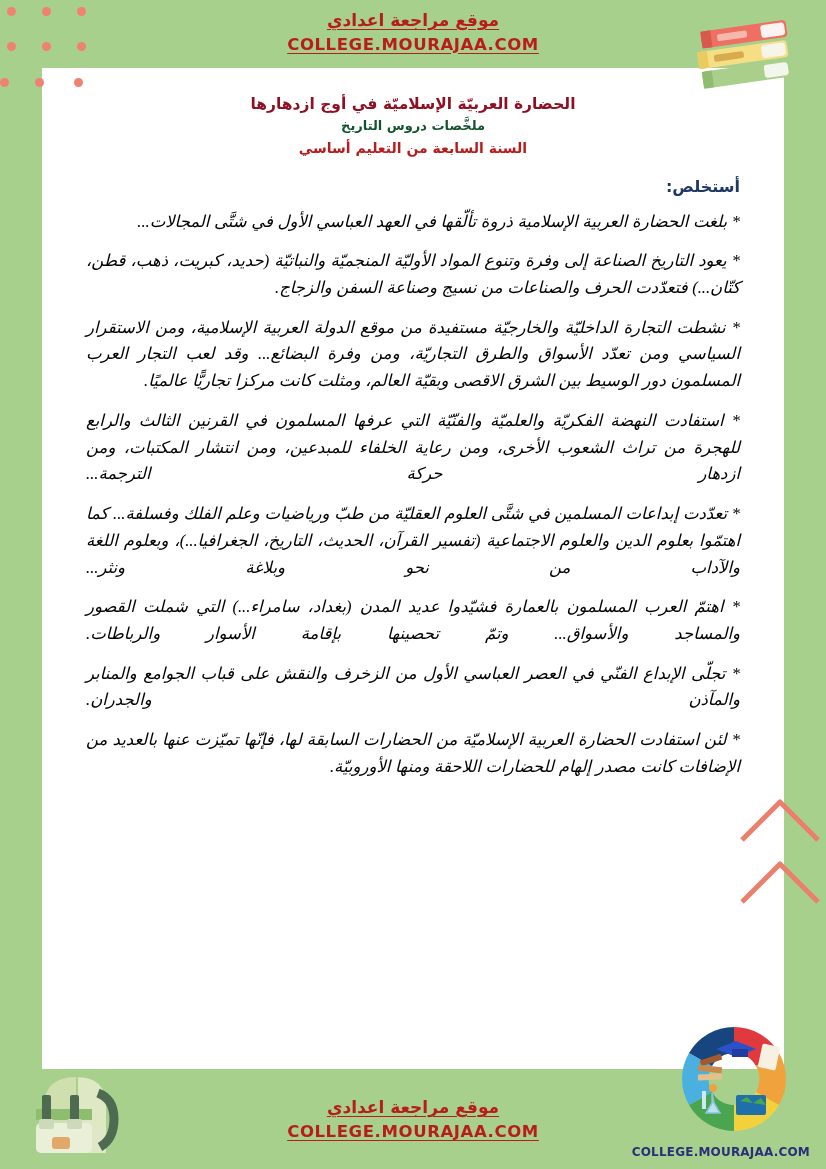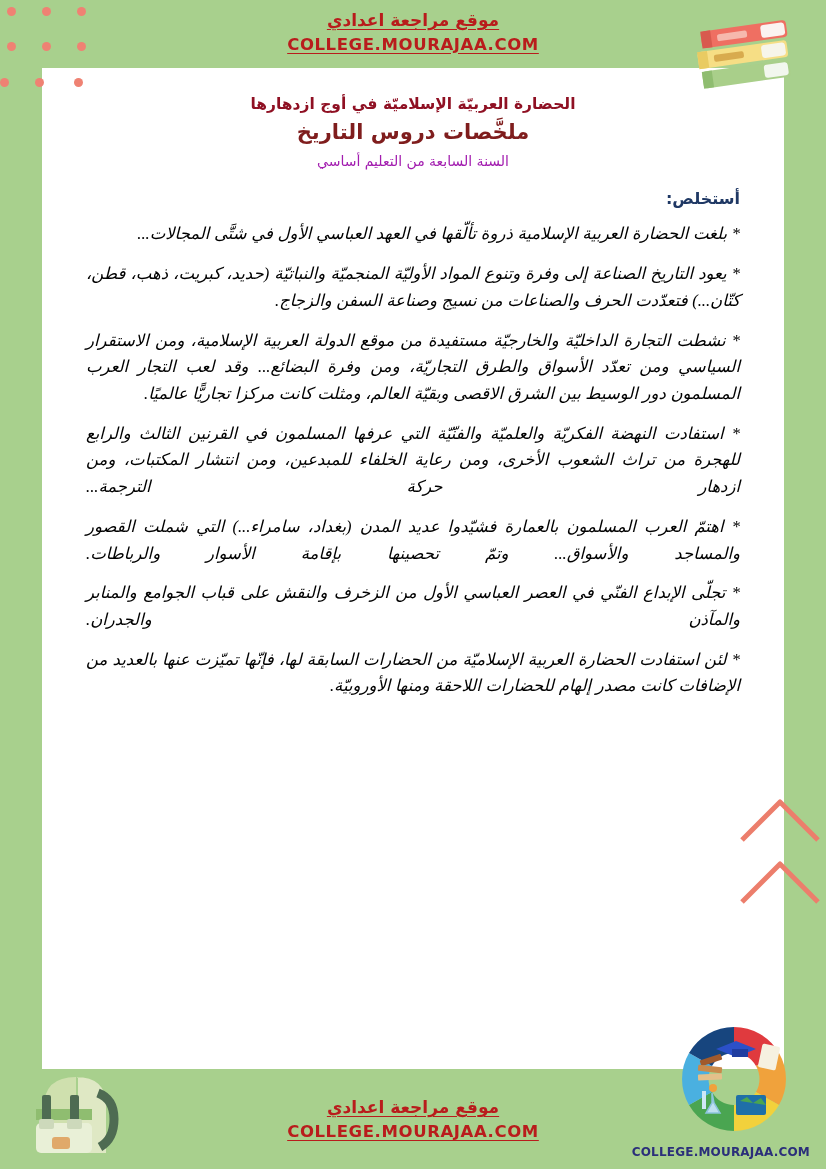--- a/index.html
+++ b/index.html
@@ -165,31 +165,31 @@
 
   .titles { text-align: center; }
   .title-main {
     color: #8f1023;
     font-family: "DejaVu Sans", sans-serif;
     font-size: 15.5px;
     font-weight: bold;
     line-height: 1.55;
   }
   .title-sub {
-    color: #7f1d1d;
-    font-family: "DejaVu Sans", sans-serif;
-    font-size: 21px;
+    color: #14532d;
+    font-family: "DejaVu Sans", sans-serif;
+    font-size: 13px;
     font-weight: bold;
     line-height: 1.6;
   }
   .title-level {
-    color: #a21caf;
+    color: #b91c1c;
     font-family: "DejaVu Sans", sans-serif;
     font-size: 14px;
-    font-weight: normal;
+    font-weight: bold;
     line-height: 1.7;
   }
 
   .section-heading {
     margin-top: 16px;
     color: #1f3864;
     font-family: "DejaVu Sans", sans-serif;
     font-size: 16px;
     font-weight: bold;
   }
@@ -325,20 +325,21 @@
       <div class="title-level">السنة السابعة من التعليم أساسي</div>
     </div>
 
     <div class="section-heading">أستخلص:</div>
 
     <ul class="body-list">
       <li class="para">* بلغت الحضارة العربية الإسلامية ذروة تألّقها في العهد العباسي الأول في شتَّى المجالات...</li>
       <li class="para">* يعود التاريخ الصناعة إلى وفرة وتنوع المواد الأوليّة المنجميّة والنباتيّة (حديد، كبريت، ذهب، قطن، كتّان...) فتعدّدت الحرف والصناعات من نسيج وصناعة السفن والزجاج.</li>
       <li class="para">* نشطت التجارة الداخليّة والخارجيّة مستفيدة من موقع الدولة العربية الإسلامية، ومن الاستقرار السياسي ومن تعدّد الأسواق والطرق التجاريّة، ومن وفرة البضائع... وقد لعب التجار العرب المسلمون دور الوسيط بين الشرق الاقصى وبقيّة العالم، ومثلت كانت مركزا تجاريًّا عالميًا.</li>
       <li class="para wide-last">* استفادت النهضة الفكريّة والعلميّة والفنّيّة التي عرفها المسلمون في القرنين الثالث والرابع للهجرة من تراث الشعوب الأخرى، ومن رعاية الخلفاء للمبدعين، ومن انتشار المكتبات، ومن ازدهار حركة الترجمة...</li>
+      <li class="para wide-last">* تعدّدت إبداعات المسلمين في شتَّى العلوم العقليّة من طبّ ورياضيات وعلم الفلك وفسلفة... كما اهتمّوا بعلوم الدين والعلوم الاجتماعية (تفسير القرآن، الحديث، التاريخ، الجغرافيا...)، وبعلوم اللغة والآداب من نحو وبلاغة ونثر...</li>
       <li class="para wide-last">* اهتمّ العرب المسلمون بالعمارة فشيّدوا عديد المدن (بغداد، سامراء...) التي شملت القصور والمساجد والأسواق... وتمّ تحصينها بإقامة الأسوار والرباطات.</li>
       <li class="para wide-last">* تجلّى الإبداع الفنّي في العصر العباسي الأول من الزخرف والنقش على قباب الجوامع والمنابر والمآذن والجدران.</li>
       <li class="para">* لئن استفادت الحضارة العربية الإسلاميّة من الحضارات السابقة لها، فإنّها تميّزت عنها بالعديد من الإضافات كانت مصدر إلهام للحضارات اللاحقة ومنها الأوروبيّة.</li>
     </ul>
 
   </div>
 
 </div>
 
 </body></html>

